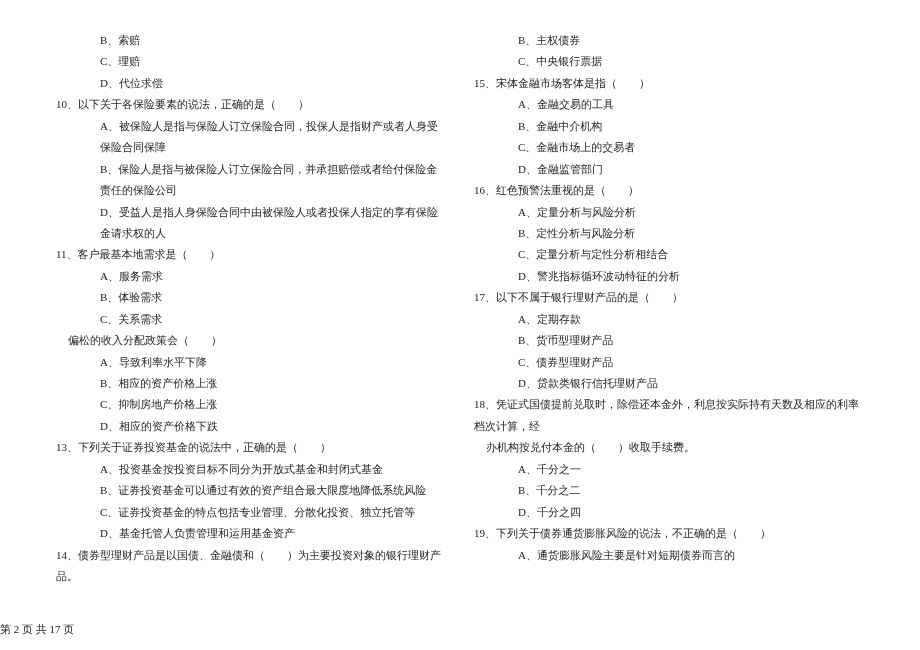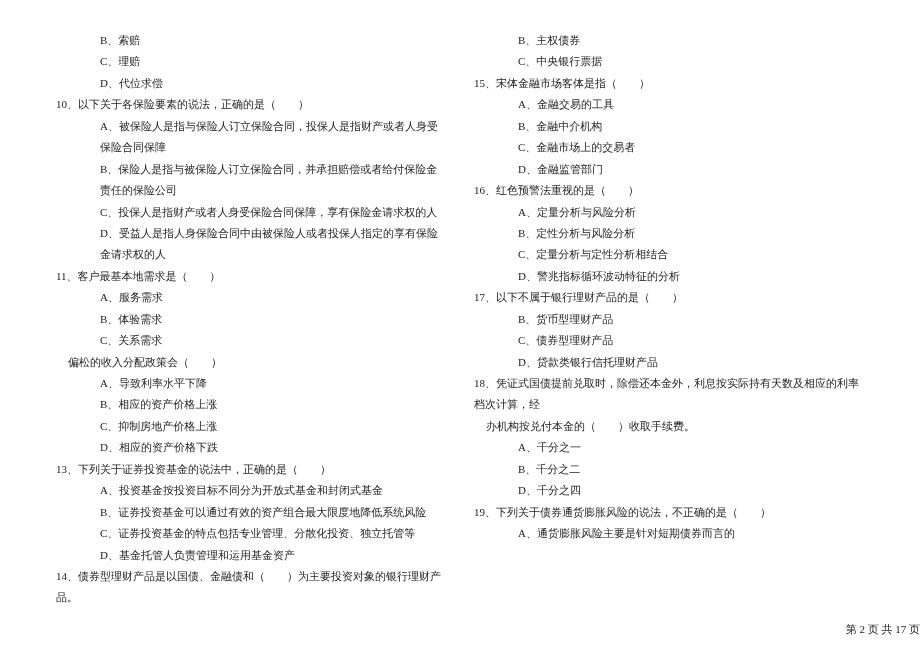--- a/index.html
+++ b/index.html
@@ -29,37 +29,36 @@
       padding-left: 0;
     }
     .q-indent {
       padding-left: 12px;
     }
     .footer {
       position: absolute;
       left: 0;
       bottom: 10px;
       width: 100%;
-      text-align: right;
+      text-align: left;
       font-size: 11px;
     }
   </style>
 </head>
 <body>
 
 <div class="columns">
   <div class="col">
     <div class="opt">B、索赔</div>
     <div class="opt">C、理赔</div>
     <div class="opt">D、代位求偿</div>
 
     <div class="q">10、以下关于各保险要素的说法，正确的是（　　）</div>
     <div class="opt">A、被保险人是指与保险人订立保险合同，投保人是指财产或者人身受保险合同保障</div>
     <div class="opt">B、保险人是指与被保险人订立保险合同，并承担赔偿或者给付保险金责任的保险公司</div>
-    <div class="opt">C、投保人是指财产或者人身受保险合同保障，享有保险金请求权的人</div>
     <div class="opt">D、受益人是指人身保险合同中由被保险人或者投保人指定的享有保险金请求权的人</div>
 
     <div class="q">11、客户最基本地需求是（　　）</div>
     <div class="opt">A、服务需求</div>
     <div class="opt">B、体验需求</div>
     <div class="opt">C、关系需求</div>
 
     <div class="q-indent">偏松的收入分配政策会（　　）</div>
     <div class="opt">A、导致利率水平下降</div>
     <div class="opt">B、相应的资产价格上涨</div>
@@ -86,20 +85,21 @@
     <div class="opt">C、金融市场上的交易者</div>
     <div class="opt">D、金融监管部门</div>
 
     <div class="q">16、红色预警法重视的是（　　）</div>
     <div class="opt">A、定量分析与风险分析</div>
     <div class="opt">B、定性分析与风险分析</div>
     <div class="opt">C、定量分析与定性分析相结合</div>
     <div class="opt">D、警兆指标循环波动特征的分析</div>
 
     <div class="q">17、以下不属于银行理财产品的是（　　）</div>
+    <div class="opt">A、定期存款</div>
     <div class="opt">B、货币型理财产品</div>
     <div class="opt">C、债券型理财产品</div>
     <div class="opt">D、贷款类银行信托理财产品</div>
 
     <div class="q">18、凭证式国债提前兑取时，除偿还本金外，利息按实际持有天数及相应的利率档次计算，经</div>
     <div class="q-indent">办机构按兑付本金的（　　）收取手续费。</div>
     <div class="opt">A、千分之一</div>
     <div class="opt">B、千分之二</div>
     <div class="opt">D、千分之四</div>
 

